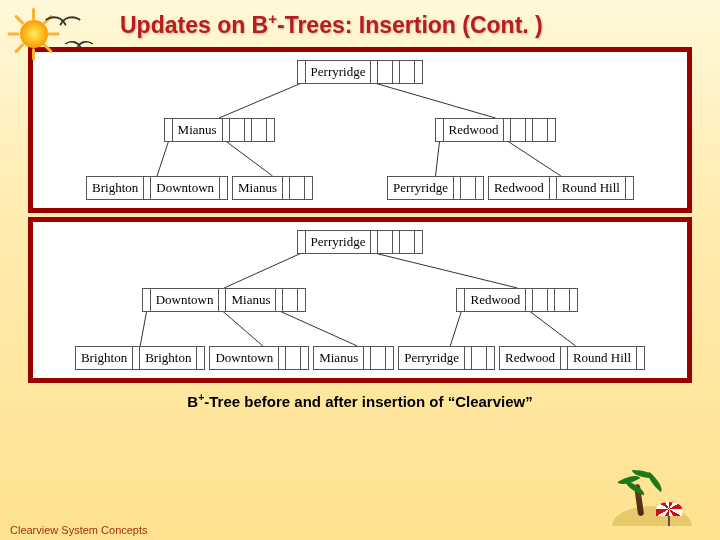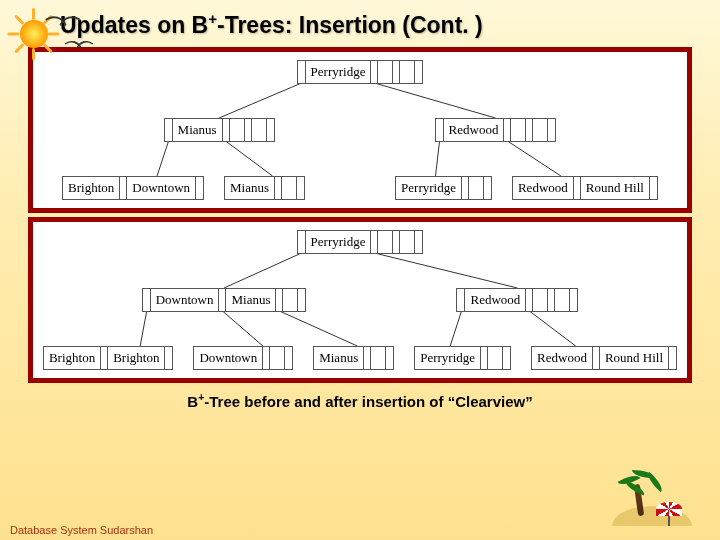--- a/index.html
+++ b/index.html
@@ -9,23 +9,23 @@
     width: 720px;
     height: 540px;
     background: linear-gradient(to bottom, #fff8d8 0%, #ffecb0 40%, #ffe290 100%);
     font-family: Arial, sans-serif;
     position: relative;
     overflow: hidden;
   }
   .title {
     font-size: 23px;
     font-weight: bold;
-    color: #000000;
+    color: #b91c1c;
     text-shadow: 1px 1px 2px rgba(0,0,0,0.25);
-    padding: 10px 0 6px 60px;
+    padding: 10px 0 6px 120px;
   }
   .title sup { font-size: 0.65em; }
   .sun {
     position: absolute;
     top: 6px;
     left: 6px;
     width: 48px;
     height: 48px;
   }
   .sun .disc {
@@ -67,21 +67,21 @@
   }
   .tree {
     position: relative;
   }
   .row {
     display: flex;
     justify-content: center;
     gap: 16px;
     position: relative;
   }
-  .row.leaf { gap: 20px; }
+  .row.leaf { gap: 4px; }
   .node {
     display: flex;
     border: 1px solid #555;
     background: #fff;
     position: relative;
     z-index: 2;
   }
   .key {
     padding: 3px 5px;
     font-family: "Times New Roman", serif;
@@ -346,14 +346,14 @@
   <div class="trunk"></div>
   <div class="leaf" style="left:6px;top:10px;transform:rotate(-30deg)"></div>
   <div class="leaf" style="left:20px;top:4px;transform:rotate(0deg)"></div>
   <div class="leaf" style="left:32px;top:12px;transform:rotate(40deg)"></div>
   <div class="leaf" style="left:12px;top:18px;transform:rotate(200deg)"></div>
   <div class="pole"></div>
   <div class="umb"></div>
 </div>
 
 <div class="footer">
-  <span>Database System Sudarshan</span>
+  <span>Clearview System Concepts</span>
 </div>
 
 </body></html>

